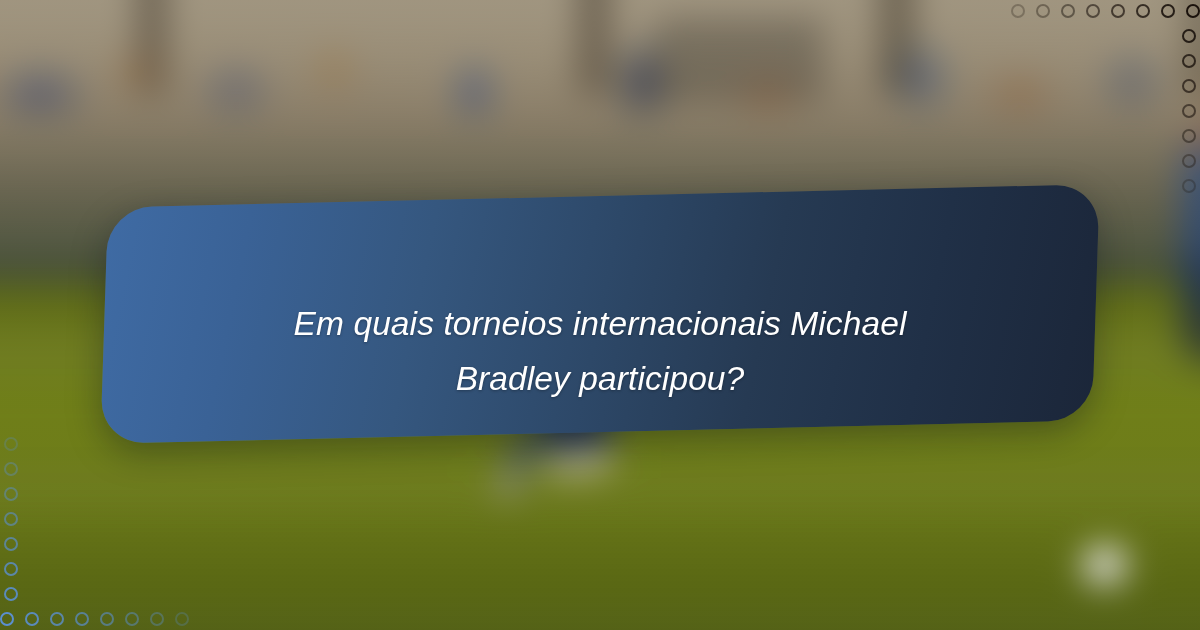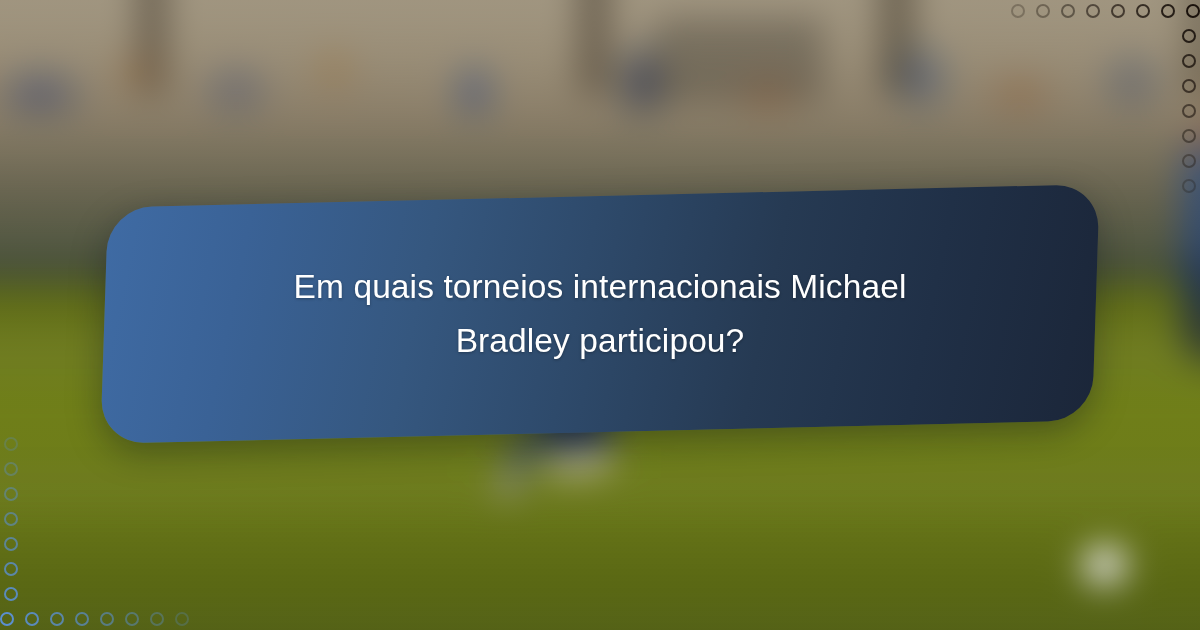--- a/index.html
+++ b/index.html
@@ -181,23 +181,24 @@
       #2d4868 50%,
       #263a53 66%,
       #203047 82%,
       #1b2639 100%);
     transform:rotate(-1.35deg) skewX(-3.2deg);
     box-shadow:0 10px 34px rgba(10,16,28,.36);
   }
   .card-inner {
     position:absolute; inset:0;
     display:flex;
-    align-items:center;
+    align-items:flex-end;
     justify-content:center;
     padding:26px 120px;
+    font-style:italic;
   }
   .question-text {
     color:#ffffff;
     font-family:"Liberation Sans", sans-serif;
     font-size:33.5px;
     font-weight:400;
     line-height:1.62;
     text-align:center;
     letter-spacing:.1px;
     text-shadow:0 1px 3px rgba(0,0,0,.30);

